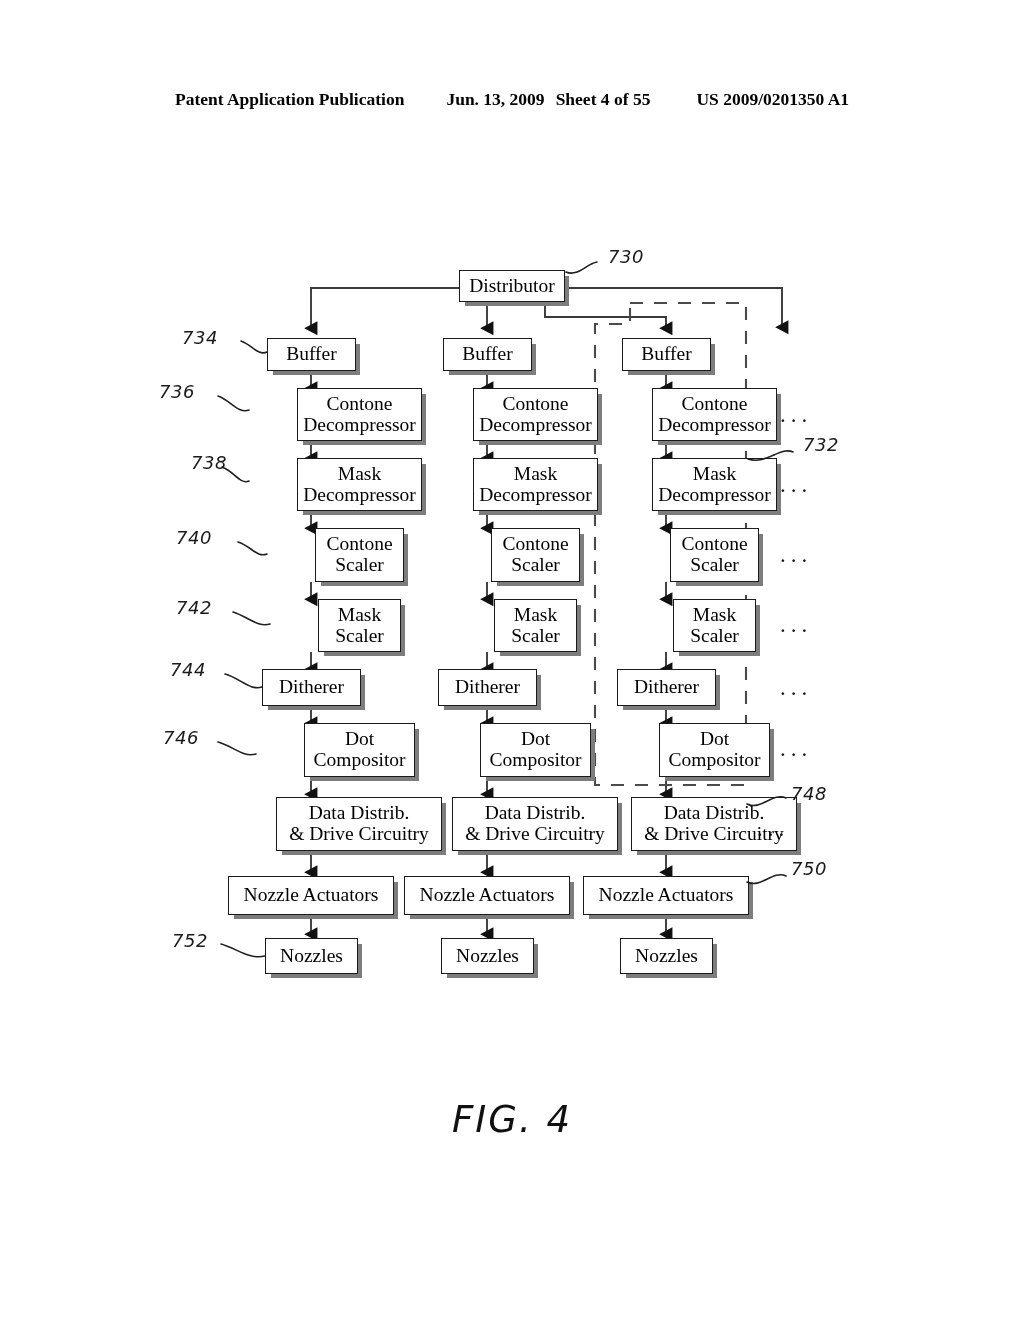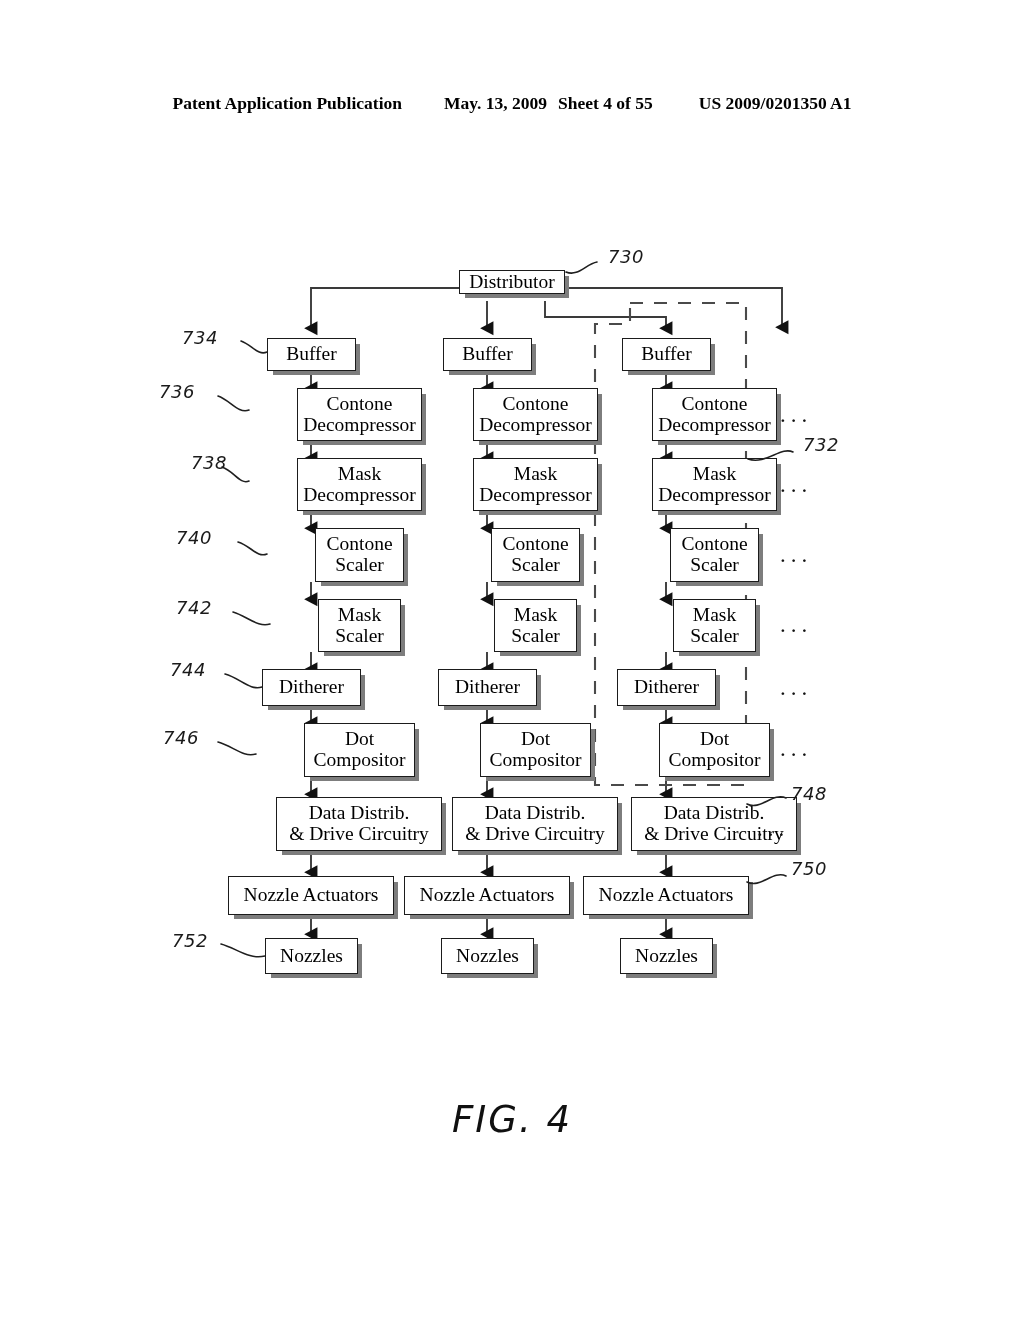--- a/index.html
+++ b/index.html
@@ -18,21 +18,21 @@
 
   
   #page-header {
     position: absolute;
     left: 0;
     top: 84px;
     width: 1024px;
     height: 30px;
     display: flex;
     justify-content: center;
-    align-items: flex-end;
+    align-items: center;
     font-family: "Liberation Serif", "DejaVu Serif", serif;
     font-weight: bold;
     font-size: 17.5px;
     letter-spacing: 0px;
     white-space: nowrap;
   }
   #page-header .hdr-pub { }
   #page-header .hdr-date { margin-left: 42px; }
   #page-header .hdr-sheet { margin-left: 11px; }
   #page-header .hdr-patno { margin-left: 46px; }
@@ -122,21 +122,21 @@
     height: 1320px;
     z-index: 7;
     pointer-events: none;
   }
 </style>
 </head>
 <body>
 
 <div id="page-header">
   <span class="hdr-pub">Patent Application Publication</span>
-  <span class="hdr-date">May. 13, 2009</span>
+  <span class="hdr-date">Jun. 13, 2009</span>
   <span class="hdr-sheet">Sheet 4 of 55</span>
   <span class="hdr-patno">US 2009/0201350 A1</span>
 </div>
 
 <div id="figure-canvas">
 
   <svg id="connectors" viewBox="0 0 1024 1320" width="1024" height="1320" xmlns="http://www.w3.org/2000/svg">
     <defs>
       <marker id="arrowhead" markerWidth="8" markerHeight="8" refX="3.6" refY="4" orient="auto" markerUnits="strokeWidth">
         <path d="M0,0.6 L7.4,0.6 L3.7,7.6 z" fill="#111111"></path>
@@ -186,21 +186,21 @@
       <path d="M666,652 L666,669" marker-end="url(#arrowhead)"></path>
       <path d="M666,706 L666,723" marker-end="url(#arrowhead)"></path>
       <path d="M666,777 L666,794" marker-end="url(#arrowhead)"></path>
       <path d="M666,851 L666,872" marker-end="url(#arrowhead)"></path>
       <path d="M666,915 L666,934" marker-end="url(#arrowhead)"></path>
     </g>
 
     <path d="M630,303 L746,303 L746,785 L595,785 L595,324 L630,324 Z" fill="none" stroke="#4a4a4a" stroke-width="2.1" stroke-dasharray="13,11" stroke-linecap="butt"></path>
   </svg>
 
-  <div class="proc-box" style="left:459px; top:270px; width:106px; height:24px;">
+  <div class="proc-box" style="left:459px; top:270px; width:106px; height:32px;">
     <span>Distributor</span>
   </div>
 
   <div class="proc-box" style="left:267px; top:338px; width:89px; height:33px;">
     <span>Buffer</span>
   </div>
   <div class="proc-box two-line" style="left:249px; top:388px; width:125px; height:53px;">
     <span>Contone
 Decompressor</span>
   </div>

